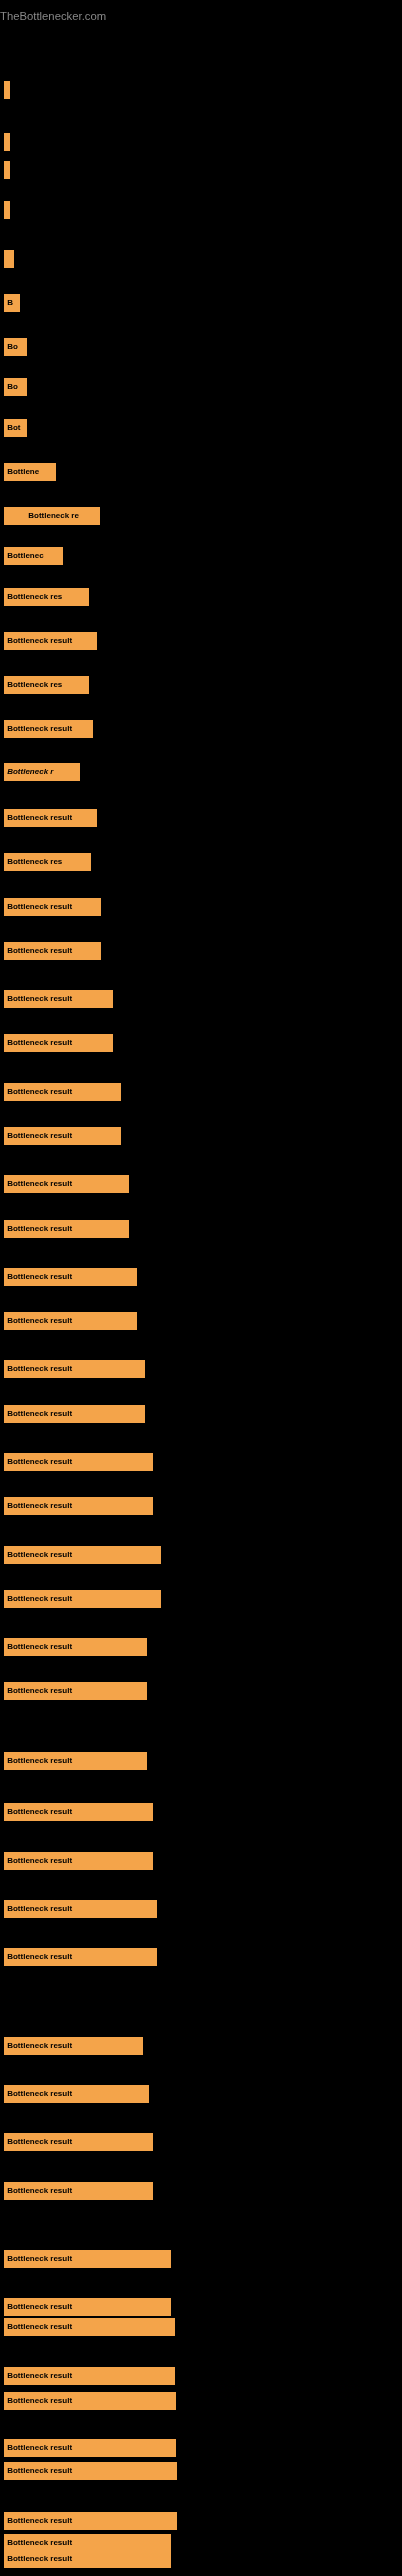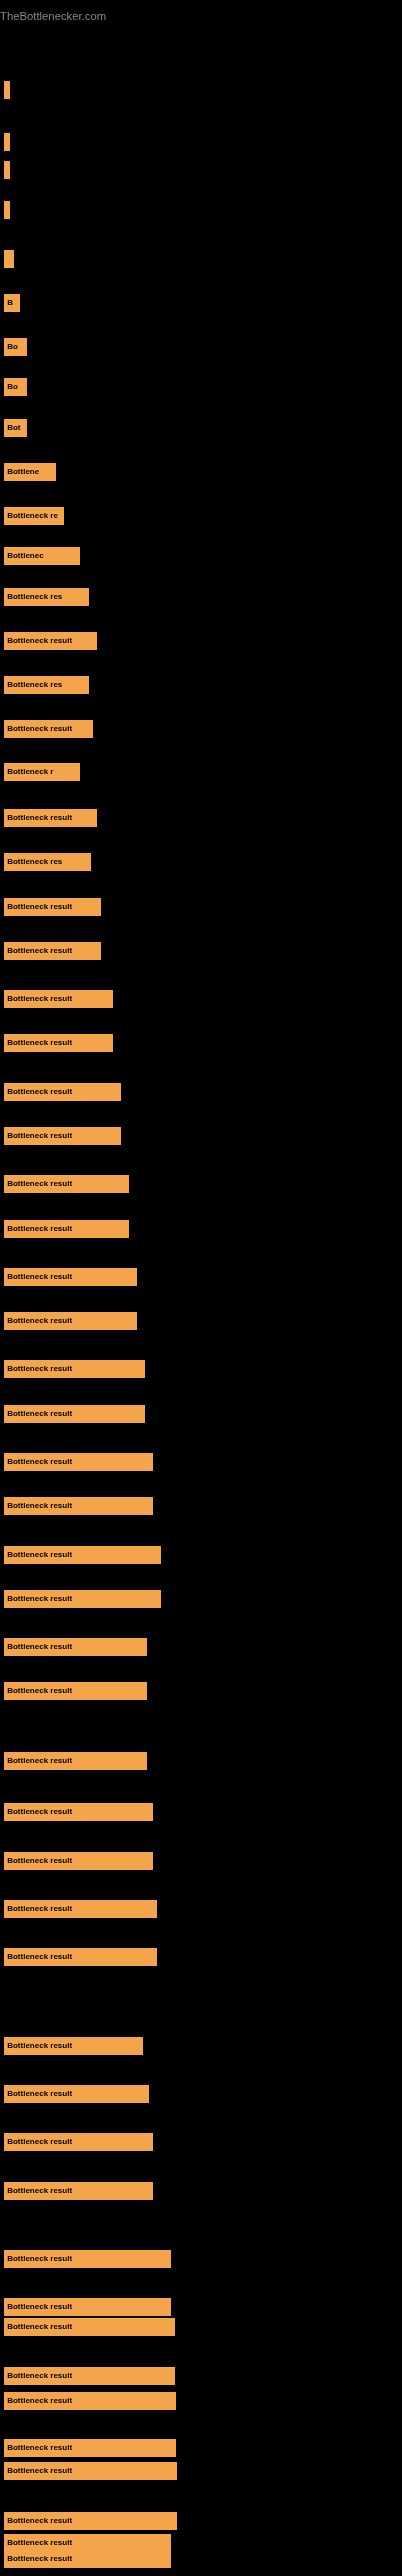--- a/index.html
+++ b/index.html
@@ -90,26 +90,26 @@
       <div class="bar" style="width: 22.5px;">
         <span class="bar-label">Bot</span>
       </div>
     </div>
     <div style="position: absolute; top: 463px; left: 4px;">
       <div class="bar" style="width: 52px;">
         <span class="bar-label">Bottlene</span>
       </div>
     </div>
     <div style="position: absolute; top: 507px; left: 4px;">
-      <div class="bar" style="width: 60px;">
+      <div class="bar" style="width: 96px; justify-content: center;">
         <span class="bar-label">Bottleneck re</span>
       </div>
     </div>
     <div style="position: absolute; top: 547px; left: 4px;">
-      <div class="bar" style="width: 76px;">
+      <div class="bar" style="width: 59px;">
         <span class="bar-label">Bottlenec</span>
       </div>
     </div>
     <div style="position: absolute; top: 588px; left: 4px;">
       <div class="bar" style="width: 85px;">
         <span class="bar-label">Bottleneck res</span>
       </div>
     </div>
     <div style="position: absolute; top: 632px; left: 4px;">
       <div class="bar" style="width: 93px;">
@@ -120,21 +120,21 @@
       <div class="bar" style="width: 85px;">
         <span class="bar-label">Bottleneck res</span>
       </div>
     </div>
     <div style="position: absolute; top: 720px; left: 4px;">
       <div class="bar" style="width: 89px;">
         <span class="bar-label">Bottleneck result</span>
       </div>
     </div>
     <div style="position: absolute; top: 763px; left: 4px;">
-      <div class="bar" style="width: 76px;">
+      <div class="bar" style="width: 76px; font-style: italic;">
         <span class="bar-label">Bottleneck r</span>
       </div>
     </div>
     <div style="position: absolute; top: 809px; left: 4px;">
       <div class="bar" style="width: 93px;">
         <span class="bar-label">Bottleneck result</span>
       </div>
     </div>
     <div style="position: absolute; top: 853px; left: 4px;">
       <div class="bar" style="width: 87px;">

